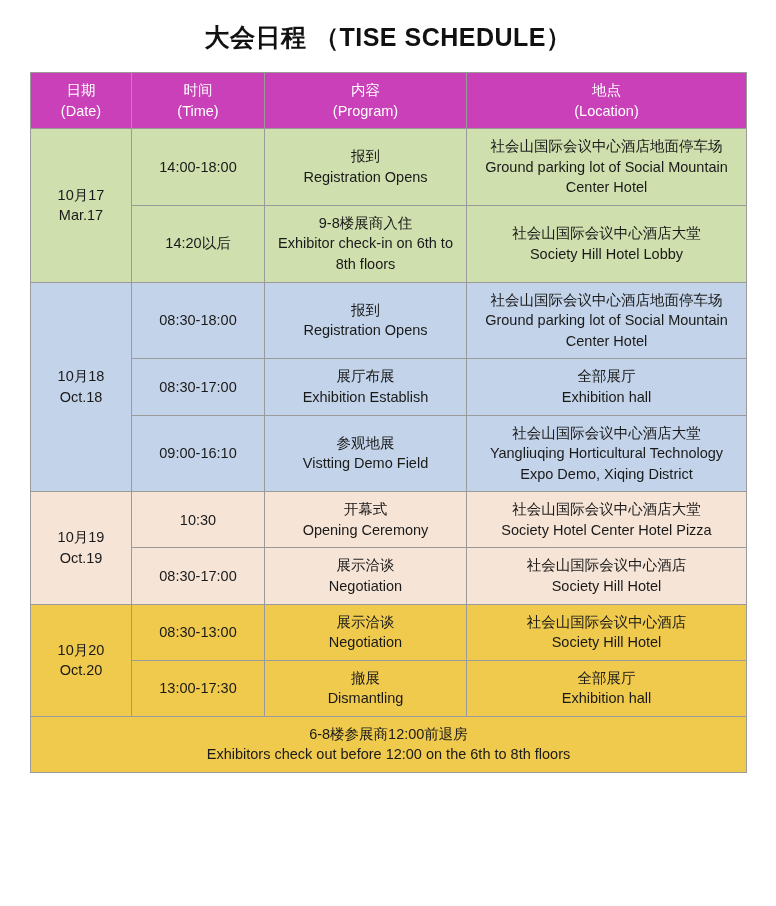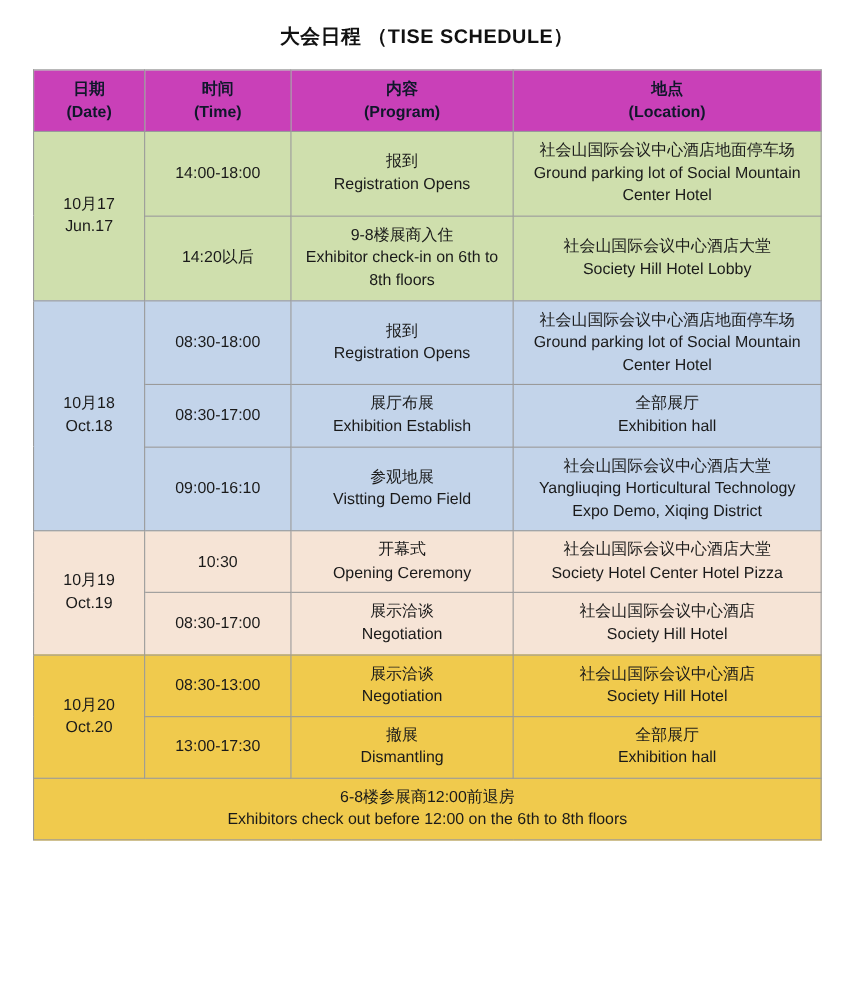--- a/index.html
+++ b/index.html
@@ -25,21 +25,21 @@
     text-align: center;
     font-size: 21px;
     font-weight: bold;
     letter-spacing: 2.5px;
     padding-top: 20px;
     color: #111;
     font-family: "Liberation Sans", sans-serif;
   }
   .sub-title {
     text-align: center;
-    font-size: 18px;
+    font-size: 25px;
     font-weight: bold;
     color: #111;
     margin-top: 21px;
     margin-bottom: 18px;
     letter-spacing: 0.5px;
   }
   table.schedule {
     border-collapse: collapse;
     width: 716px;
     table-layout: fixed;
@@ -48,22 +48,22 @@
   table.schedule td, table.schedule th {
     border: 1px solid #9a9a9a;
     vertical-align: middle;
     text-align: center;
     padding: 7px 6px;
     font-size: 14.5px;
     line-height: 1.42;
   }
   thead th {
     background: #c940b8;
-    color: #0f172a;
-    font-weight: bold;
+    color: #ffffff;
+    font-weight: normal;
     font-size: 16px;
     padding: 11px 4px;
     line-height: 1.45;
   }
   .col-date { width: 101px; }
   .col-time { width: 133px; }
   .col-prog { width: 202px; }
   .col-loc  { width: 280px; }
 
   .day1 { background: #cfdfad; }
@@ -112,21 +112,21 @@
         </th>
         <th>
           <span class="cn">地点</span>
           <span class="en">(Location)</span>
         </th>
       </tr>
     </thead>
     <tbody>
 
       <tr class="day1">
-        <td class="day1 date-cell" rowspan="2">10月17 Jun.17</td>
+        <td class="day1 date-cell" rowspan="2">10月17 Mar.17</td>
         <td class="day1">14:00-18:00</td>
         <td class="day1">
           <span class="cn">报到</span>
           <span class="en">Registration Opens</span>
         </td>
         <td class="day1">
           <span class="cn">社会山国际会议中心酒店地面停车场</span>
           <span class="en">Ground parking lot of Social Mountain Center Hotel</span>
         </td>
       </tr>

